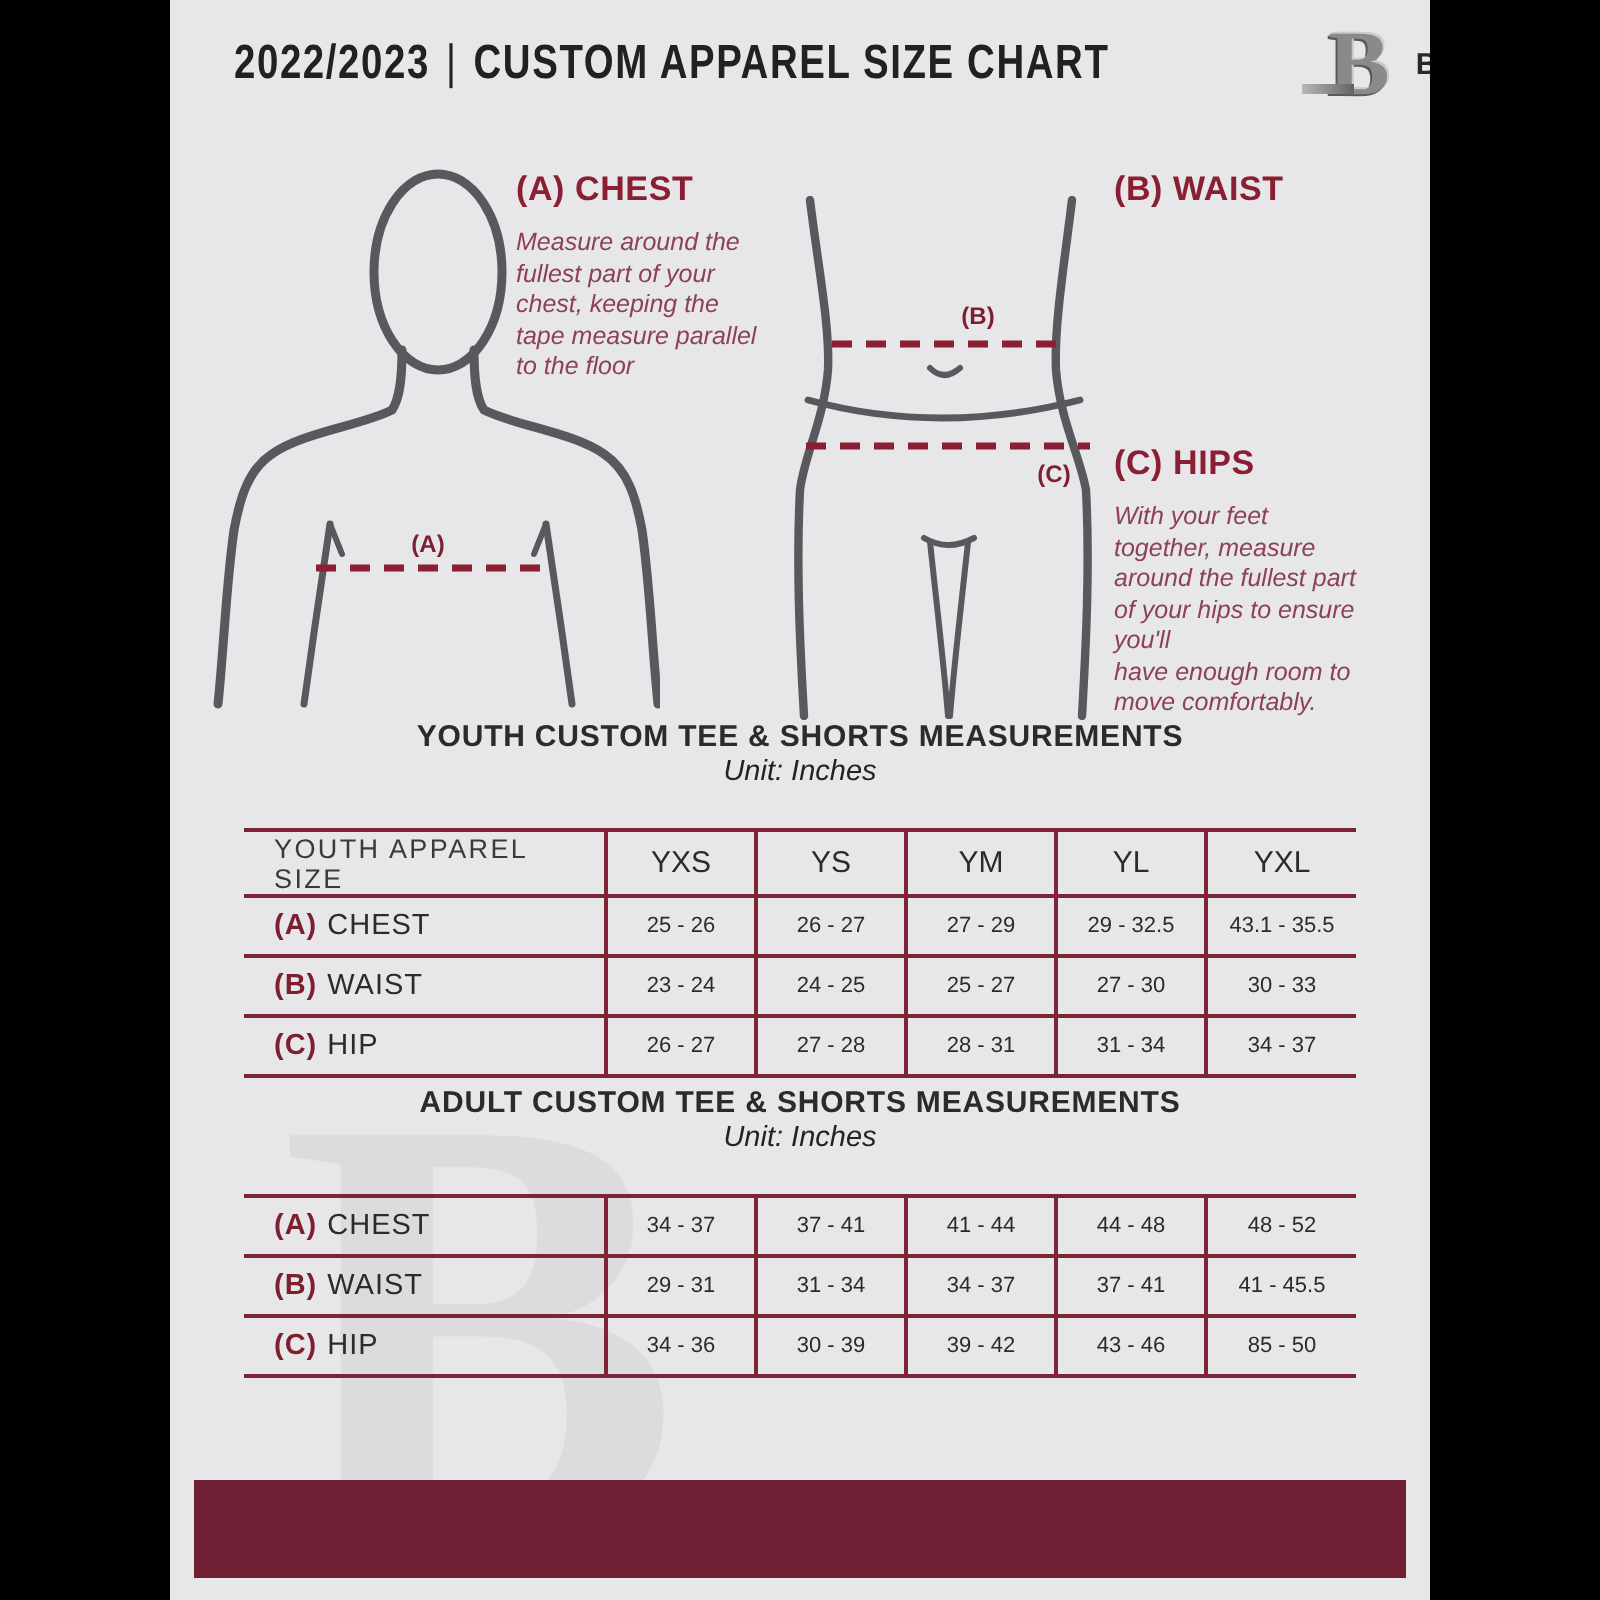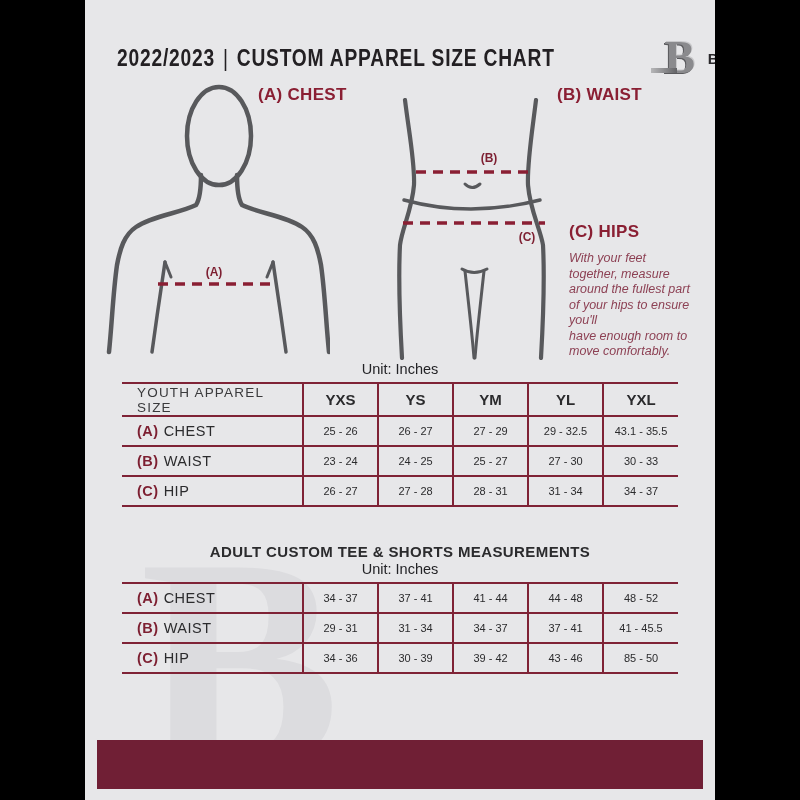--- a/index.html
+++ b/index.html
@@ -5,21 +5,21 @@
   * { margin:0; padding:0; box-sizing:border-box; }
   body { font-family:"Liberation Sans", sans-serif; }
   .canvas { position:relative; width:800px; height:800px; background:#000; overflow:hidden; }
   .page { position:absolute; left:85px; top:0; width:630px; height:800px; background:#e7e7e9; overflow:hidden; }
 
   
   .watermark { position:absolute; left:55px; top:528px; font-family:"Liberation Serif", serif;
     font-weight:bold; font-size:300px; line-height:0.9; color:#dcdcdf; z-index:0; user-select:none; }
 
   
-  .header { position:absolute; top:28px; left:0; right:0; height:60px; display:flex;
+  .header { position:absolute; top:2px; left:0; right:0; height:60px; display:flex;
     align-items:center; padding:0 24px 0 32px; z-index:2; }
   .title-wrap { flex:1; }
   .doc-title { display:inline-block; transform:scaleX(0.8); transform-origin:left center;
     font-weight:bold; font-size:24px; letter-spacing:1px; color:#232023; white-space:nowrap; }
   .doc-title .divider { margin:0 10px; font-weight:normal; color:#232023; }
   .brand { display:flex; align-items:center; gap:13px; }
   .logo-b { position:relative; font-family:"Liberation Serif", serif; font-weight:bold;
     font-size:46px; line-height:1; color:#8a8a8d; text-shadow:1px -1px 0 #c9c9cb, -1px 1px 0 #5a5a5d; }
   .logo-b::before { content:""; position:absolute; left:-13px; bottom:8px; width:26px; height:5px;
     background:linear-gradient(90deg,#b7b7b9,#636366); }
@@ -29,39 +29,39 @@
   .fig { position:absolute; z-index:1; }
   .fig-chest { left:15px; top:83px; }
   .fig-waist { left:303px; top:98px; }
   svg text.fig-label { font-family:"Liberation Sans", sans-serif; font-weight:bold;
     font-size:12px; fill:#7d1f31; }
 
   
   .instr { position:absolute; z-index:1; }
   .instr-a { left:173px; top:85px; width:150px; }
   .instr-b { left:472px; top:85px; width:155px; }
-  .instr-c { left:484px; top:222px; width:158px; }
+  .instr-c { left:472px; top:222px; width:158px; }
   .instr h3 { font-size:17px; font-weight:bold; color:#8a1f33; letter-spacing:0.3px; margin-bottom:9px; }
   .instr p { font-size:12.5px; font-style:italic; line-height:15.5px; color:#8d4154; white-space:pre-line; }
 
   
   .section { position:absolute; left:37px; width:556px; z-index:2; }
   .section-youth { top:360px; }
   .section-adult { top:543px; }
   .sec-title { text-align:center; font-weight:bold; font-size:15px; letter-spacing:0.4px; color:#2b2b2d; }
-  .sec-unit { text-align:center; font-size:14.5px; color:#232326; margin-top:1px; }
-  .t { display:table; width:100%; border-collapse:collapse; table-layout:fixed; margin-top:5px;
+  .sec-unit { text-align:center; font-style:italic; font-size:14.5px; color:#232326; margin-top:1px; }
+  .t { display:table; width:100%; border-collapse:collapse; table-layout:fixed; margin-top:20px;
     border-top:2.5px solid #7f2336; border-bottom:2px solid #7f2336; }
   .tr { display:table-row; }
   .td { display:table-cell; vertical-align:middle; height:30px; border-bottom:2px solid #7f2336;
     font-size:11px; color:#2b2b2d; text-align:center; }
   .tr.head .td { height:33px; }
   .td.lbl { width:181px; text-align:left; padding-left:15px; }
   .td.sep { border-left:2px solid #7f2336; }
-  .td.colhead { font-weight:bold; font-size:15px; }
+  .td.colhead { font-weight:normal; font-size:15px; }
   .td.sizecol-head { letter-spacing:1.2px; font-size:13.5px; color:#3a3a3c; }
   .row-label { letter-spacing:0.5px; font-size:14.5px; }
   .pfx { font-weight:bold; color:#7d1f31; margin-right:5px; }
 
   
   .footer-bar { position:absolute; left:12px; top:740px; width:606px; height:49px;
     background:#701f35; z-index:3; }
 </style>
 </head>
 <body>
@@ -102,36 +102,42 @@
       <path d="M77,173 C81,210 84,235 86,260" stroke="#58595c" stroke-width="3" stroke-linecap="round"></path>
       <path d="M96,173 C92,210 89,235 87,260" stroke="#58595c" stroke-width="3" stroke-linecap="round"></path>
       <line x1="28" y1="74" x2="146" y2="74" stroke="#8a1f33" stroke-width="3.4" stroke-dasharray="10 7"></line>
       <line x1="15" y1="125" x2="157" y2="125" stroke="#8a1f33" stroke-width="3.4" stroke-dasharray="10 7"></line>
       <text class="fig-label" x="101" y="64" text-anchor="middle">(B)</text>
       <text class="fig-label" x="139" y="143" text-anchor="middle">(C)</text>
     </svg>
 
     <div class="instr instr-a">
       <h3>(A) CHEST</h3>
+      <p>Measure around the
+fullest part of your
+chest, keeping the
+tape measure parallel
+to the floor</p>
     </div>
     <div class="instr instr-b">
       <h3>(B) WAIST</h3>
     </div>
     <div class="instr instr-c">
       <h3>(C) HIPS</h3>
       <p>With your feet
 together, measure
 around the fullest part
 of your hips to ensure
 you'll
 have enough room to
 move comfortably.</p>
     </div>
 
     <div class="section section-youth">
+      <div class="sec-title">YOUTH CUSTOM TEE &amp; SHORTS MEASUREMENTS</div>
       <div class="sec-unit">Unit: Inches</div>
       <div class="t">
         <div class="tr head">
           <div class="td lbl sizecol-head">YOUTH APPAREL SIZE</div>
           <div class="td sep colhead">YXS</div>
           <div class="td sep colhead">YS</div>
           <div class="td sep colhead">YM</div>
           <div class="td sep colhead">YL</div>
           <div class="td sep colhead">YXL</div>
         </div>

